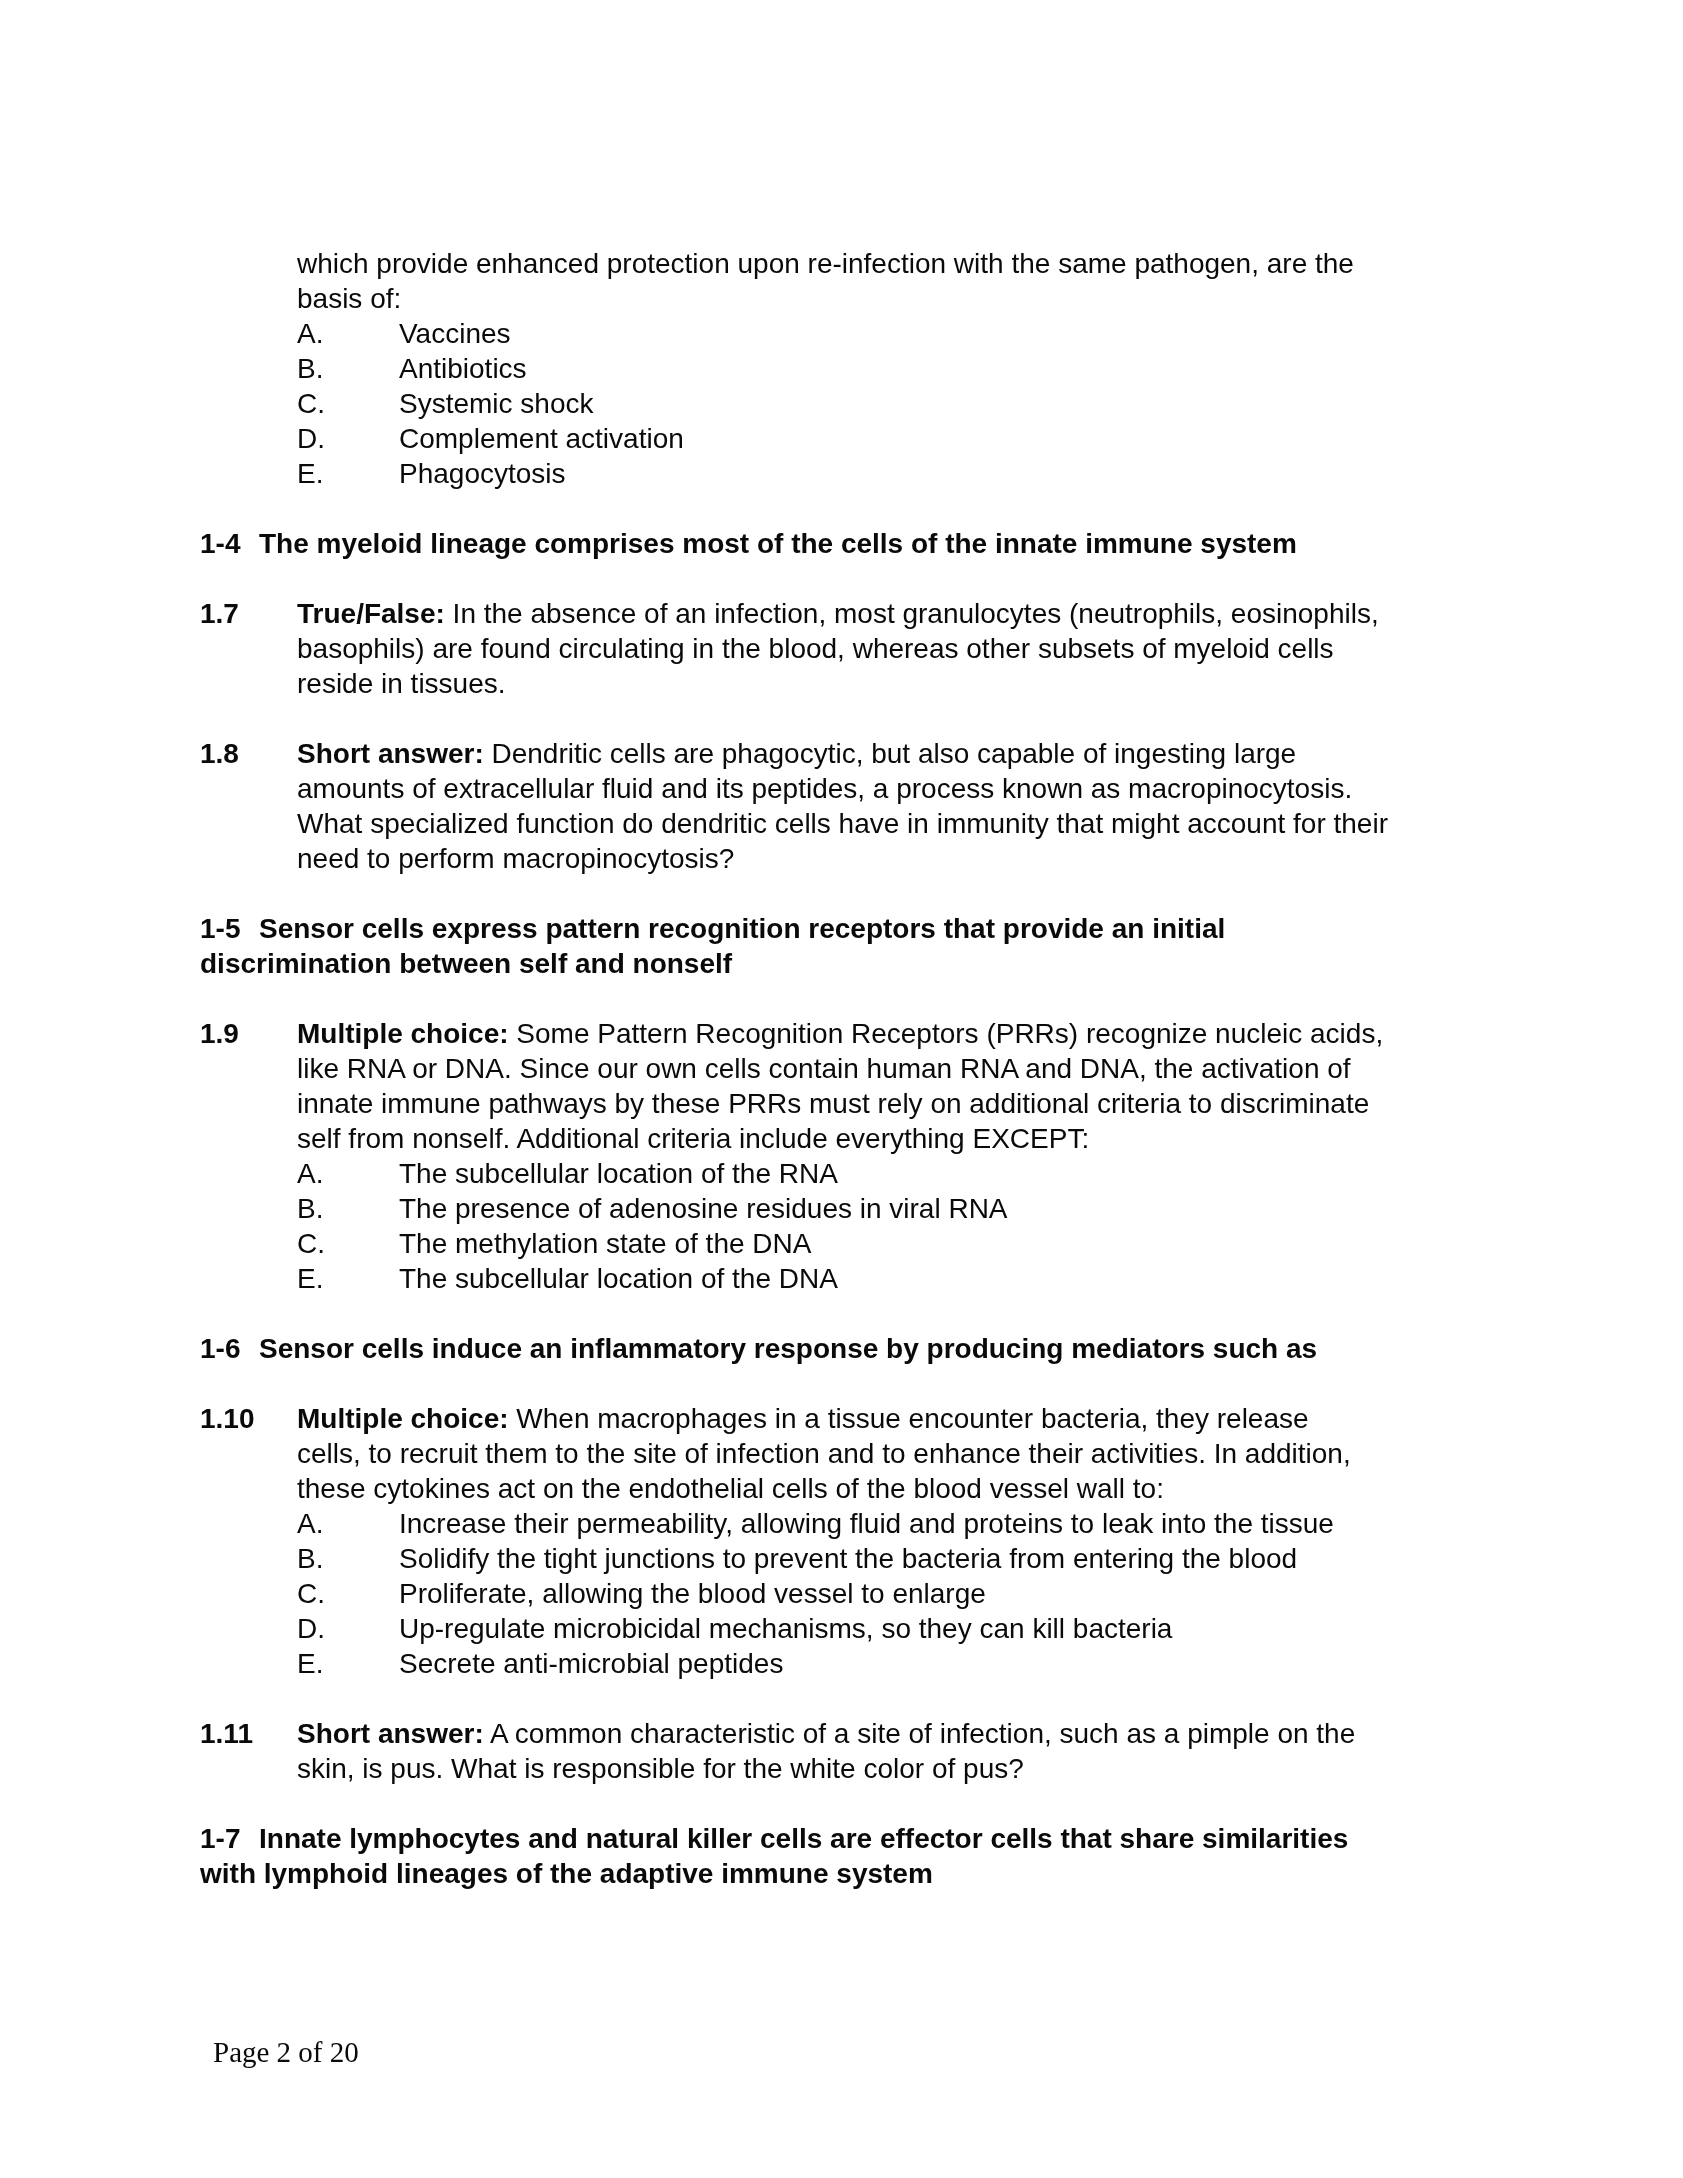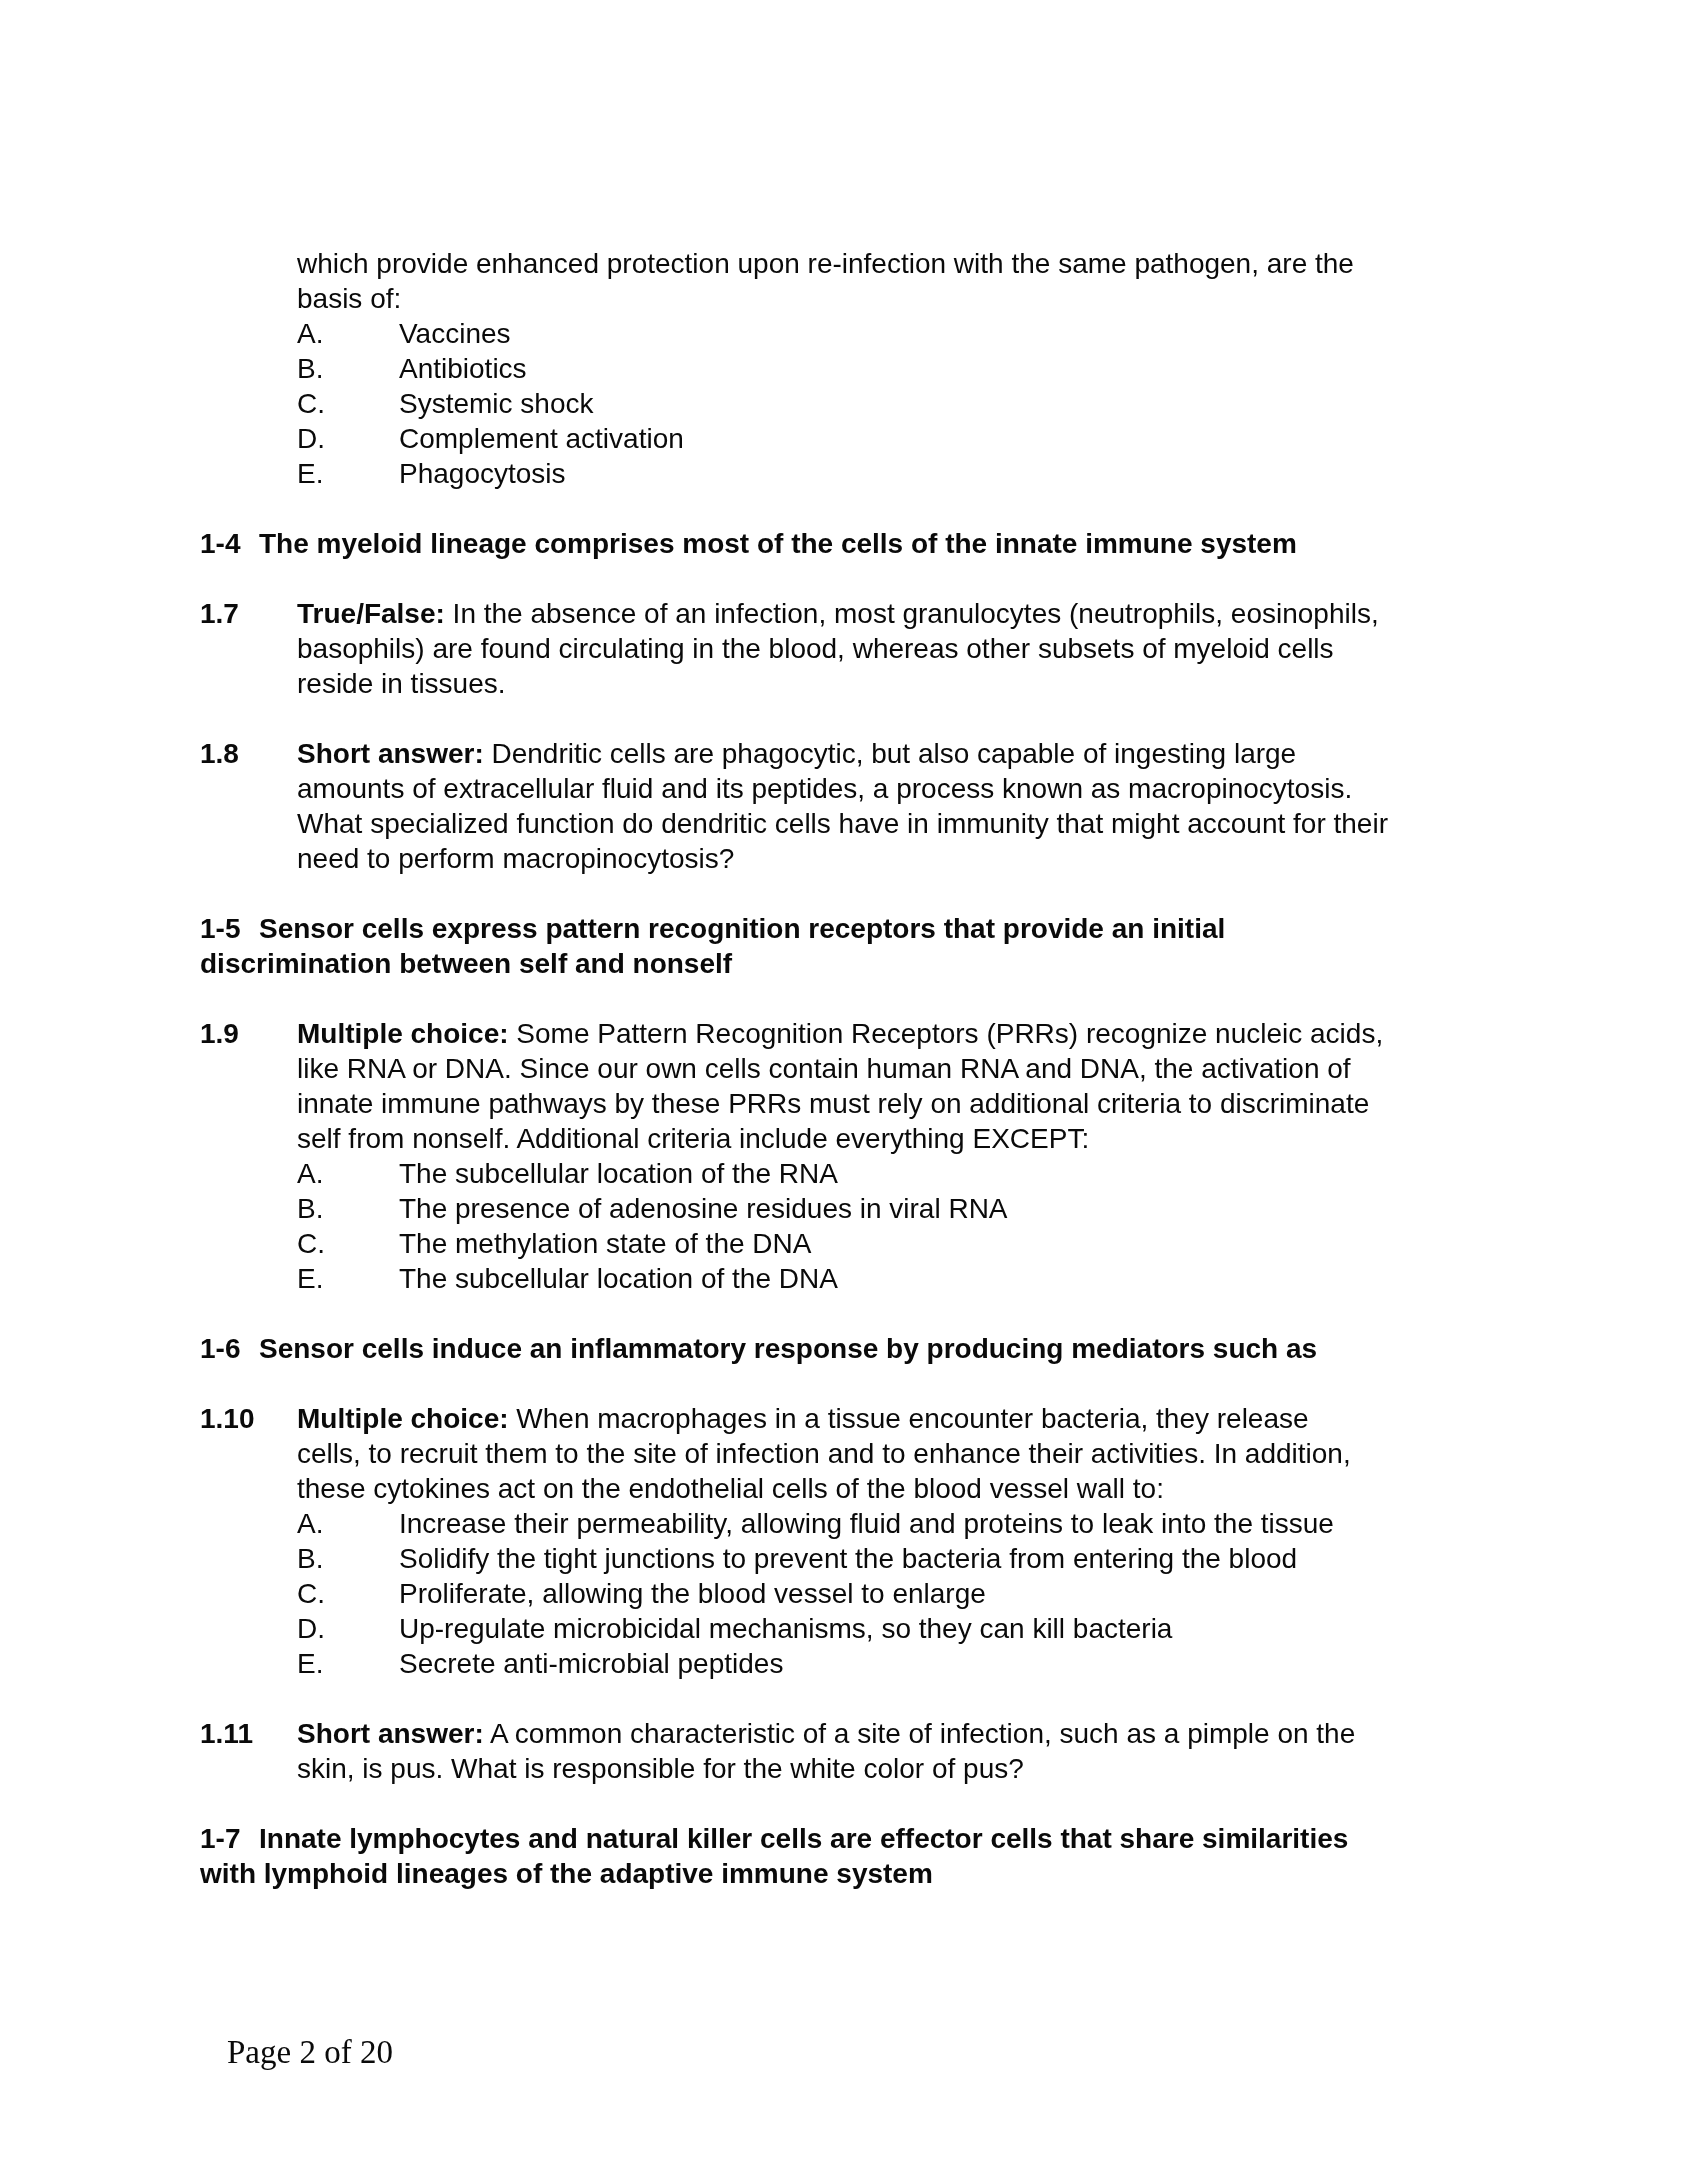--- a/index.html
+++ b/index.html
@@ -39,24 +39,24 @@
   .opt { height: 35px; line-height: 35px; white-space: nowrap; }
   .opt-letter { display: inline-block; width: 102px; }
 
   
   .heading { font-weight: bold; }
   .h-num { display: inline-block; min-width: 59px; }
 
   
   .footer {
     position: absolute;
-    left: 227px;
+    left: 213px;
     top: 2035px;
     font-family: "Liberation Serif", serif;
-    font-size: 33px;
+    font-size: 29px;
     line-height: 35px;
     color: #0a0a0a;
     white-space: nowrap;
   }
 </style>
 </head>
 <body>
 
 <div class="page">
   <div class="content">

